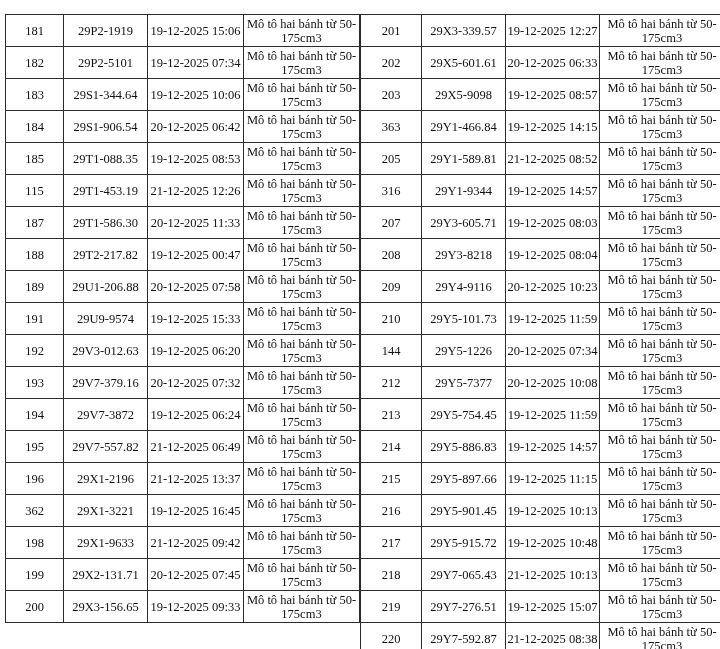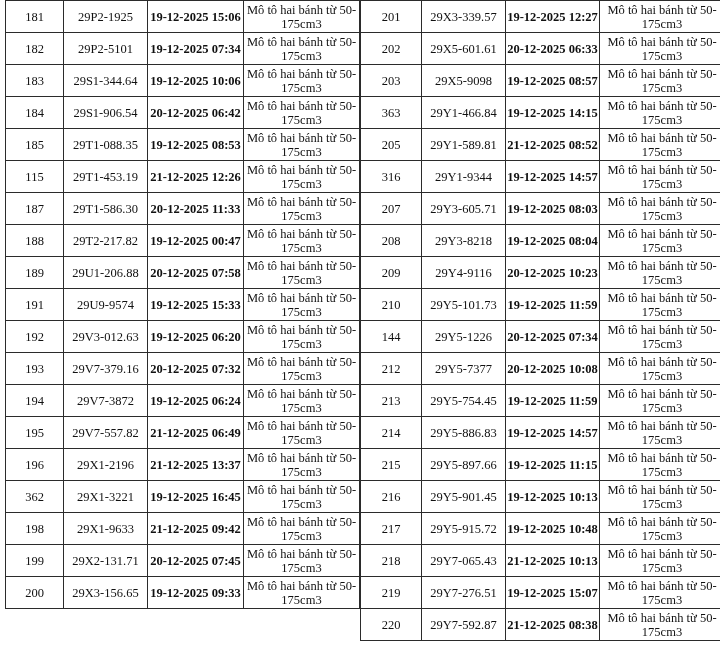--- a/index.html
+++ b/index.html
@@ -7,39 +7,39 @@
     position: relative;
     width: 720px;
     height: 649px;
     background: #ffffff;
     overflow: hidden;
     font-family: "Liberation Serif", "DejaVu Serif", serif;
     color: #111111;
   }
   table.vtbl {
     position: absolute;
-    top: 0;
+    top: 14px;
     border-collapse: collapse;
     table-layout: fixed;
     padding-left: 12px;
   }
   table.vtbl td {
     border: 1px solid #2b2b2b;
     text-align: center;
     vertical-align: middle;
     font-size: 12.5px;
     line-height: 14px;
     padding: 0 1px;
     color: #111111;
     background: #ffffff;
   }
   table.vtbl tr { height: 32px; }
   td.c-no   { }
   td.c-plate{ white-space: nowrap; }
-  td.c-date { white-space: nowrap; font-weight: bold; }
+  td.c-date { white-space: nowrap; }
   td.c-desc { }
   #tbl-left  { left: 5px;   width: 354px; }
   #tbl-right { left: 360px; width: 364px; }
   #tbl-left  col.no    { width: 58px; }
   #tbl-left  col.plate { width: 84px; }
   #tbl-left  col.date  { width: 96px; }
   #tbl-left  col.desc  { width: 116px; }
   #tbl-right col.no    { width: 61px; }
   #tbl-right col.plate { width: 84px; }
   #tbl-right col.date  { width: 94px; }
@@ -53,21 +53,21 @@
   <table class="vtbl" id="tbl-left">
     <colgroup>
       <col class="no">
         <col class="plate">
         <col class="date">
         <col class="desc">
     </colgroup>
     <tbody>
         <tr>
           <td class="c-no">181</td>
-          <td class="c-plate">29P2-1925</td>
+          <td class="c-plate">29P2-1919</td>
           <td class="c-date">19-12-2025 15:06</td>
           <td class="c-desc">Mô tô hai bánh từ 50-175cm3</td>
         </tr>
         <tr>
           <td class="c-no">182</td>
           <td class="c-plate">29P2-5101</td>
           <td class="c-date">19-12-2025 07:34</td>
           <td class="c-desc">Mô tô hai bánh từ 50-175cm3</td>
         </tr>
         <tr>

